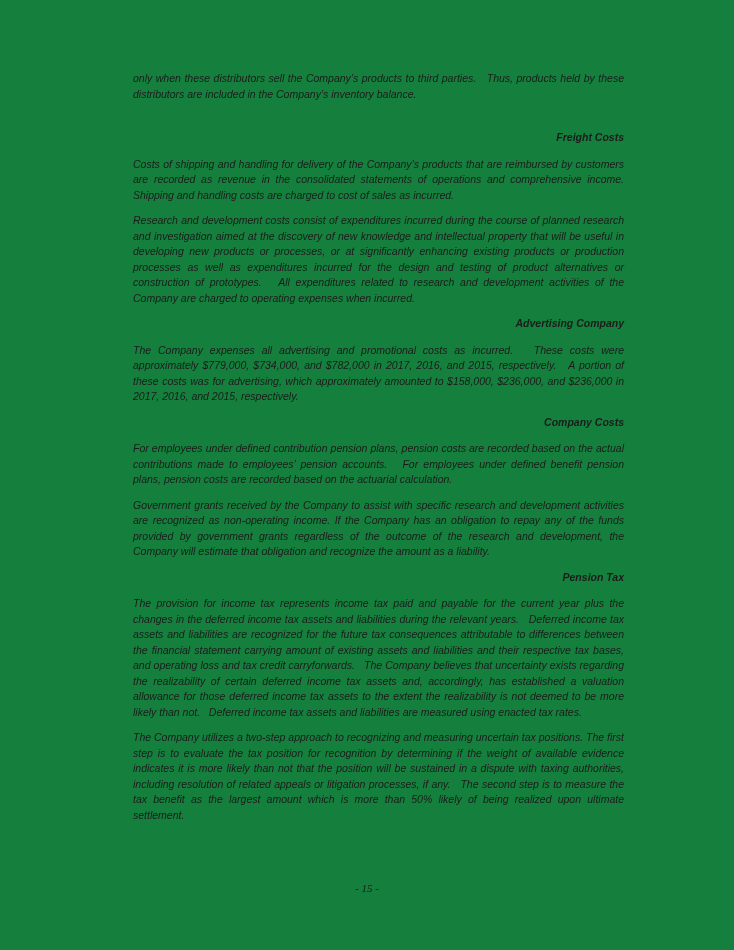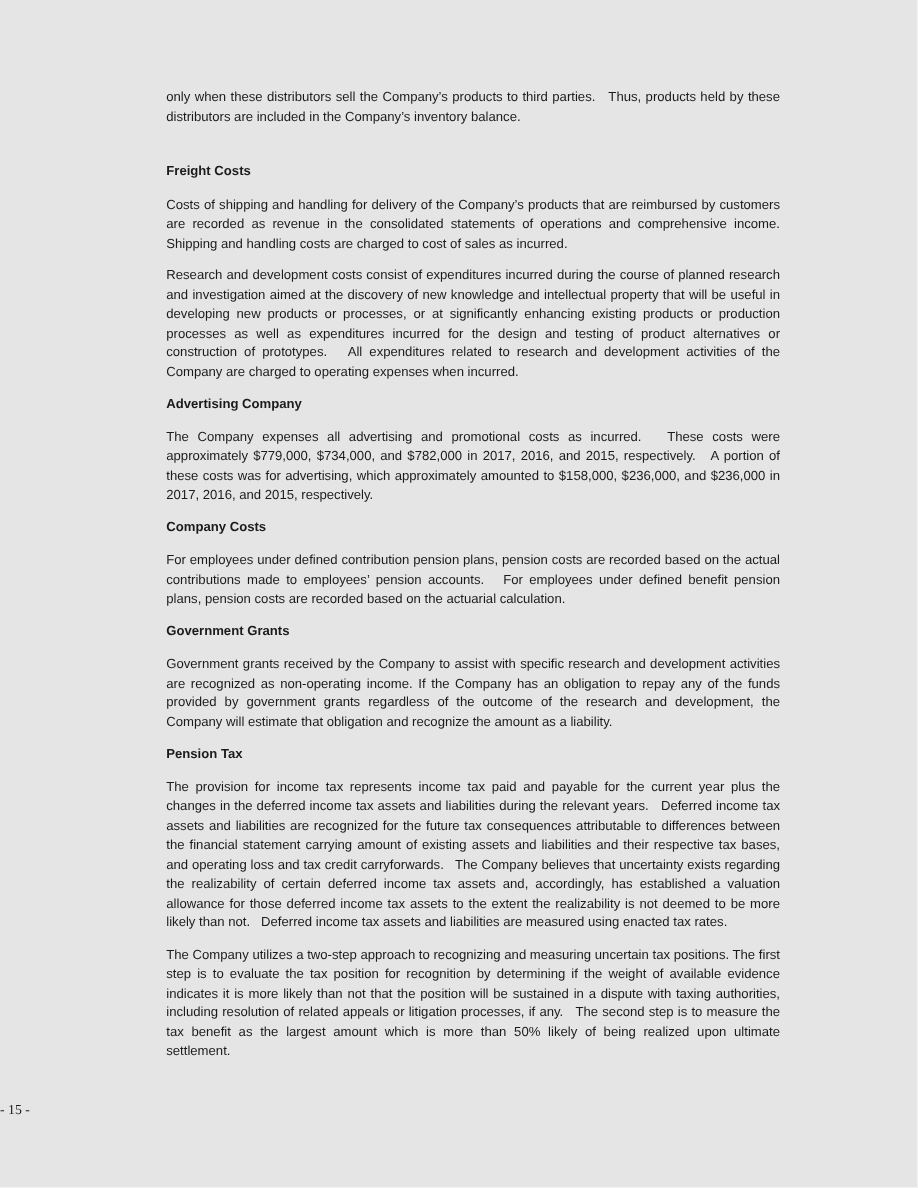--- a/index.html
+++ b/index.html
@@ -4,53 +4,54 @@
 <style>
   html, body {
     margin: 0;
     padding: 0;
     background: #ffffff;
   }
   .page {
     position: relative;
     width: 734px;
     height: 950px;
-    background: #e5e5e5;
+    background: #15803d;
     overflow: hidden;
     font-family: "Liberation Sans", "DejaVu Sans", sans-serif;
+    font-style: italic;
   }
   .content {
     position: absolute;
     left: 133px;
     top: 71px;
     width: 491px;
     color: #1b1b1b;
     font-size: 10.5px;
     line-height: 15.5px;
     text-align: justify;
   }
   .para {
     margin: 0 0 10px 0;
   }
   .heading {
     font-weight: bold;
     font-size: 10.5px;
     line-height: 15.5px;
     margin: 10px 0 11px 0;
-    text-align: left;
+    text-align: right;
   }
   .gap-before {
     margin-top: 28px;
   }
   .footer {
     position: absolute;
     top: 882px;
     left: 0;
     width: 734px;
-    text-align: left;
+    text-align: center;
     font-family: "Liberation Serif", "DejaVu Serif", serif;
     font-size: 11px;
     color: #1b1b1b;
   }
 </style>
 </head>
 <body>
 
 <div class="page">
   <div class="content">
@@ -61,21 +62,20 @@
     <p class="para">Costs of shipping and handling for delivery of the Company’s products that are reimbursed by customers are recorded as revenue in the consolidated statements of operations and comprehensive income. Shipping and handling costs are charged to cost of sales as incurred.</p>
 
     <p class="para">Research and development costs consist of expenditures incurred during the course of planned research and investigation aimed at the discovery of new knowledge and intellectual property that will be useful in developing new products or processes, or at significantly enhancing existing products or production processes as well as expenditures incurred for the design and testing of product alternatives or construction of prototypes.&nbsp;&nbsp; All expenditures related to research and development activities of the Company are charged to operating expenses when incurred.</p>
 
     <h2 class="heading">Advertising Company</h2>
     <p class="para">The Company expenses all advertising and promotional costs as incurred.&nbsp;&nbsp; These costs were approximately $779,000, $734,000, and $782,000 in 2017, 2016, and 2015, respectively.&nbsp;&nbsp; A portion of these costs was for advertising, which approximately amounted to $158,000, $236,000, and $236,000 in 2017, 2016, and 2015, respectively.</p>
 
     <h2 class="heading">Company Costs</h2>
     <p class="para">For employees under defined contribution pension plans, pension costs are recorded based on the actual contributions made to employees’ pension accounts.&nbsp;&nbsp; For employees under defined benefit pension plans, pension costs are recorded based on the actuarial calculation.</p>
 
-    <h2 class="heading">Government Grants</h2>
     <p class="para">Government grants received by the Company to assist with specific research and development activities are recognized as non-operating income. If the Company has an obligation to repay any of the funds provided by government grants regardless of the outcome of the research and development, the Company will estimate that obligation and recognize the amount as a liability.</p>
 
     <h2 class="heading">Pension Tax</h2>
     <p class="para">The provision for income tax represents income tax paid and payable for the current year plus the changes in the deferred income tax assets and liabilities during the relevant years.&nbsp;&nbsp; Deferred income tax assets and liabilities are recognized for the future tax consequences attributable to differences between the financial statement carrying amount of existing assets and liabilities and their respective tax bases, and operating loss and tax credit carryforwards.&nbsp;&nbsp; The Company believes that uncertainty exists regarding the realizability of certain deferred income tax assets and, accordingly, has established a valuation allowance for those deferred income tax assets to the extent the realizability is not deemed to be more likely than not.&nbsp;&nbsp; Deferred income tax assets and liabilities are measured using enacted tax rates.</p>
     <p class="para">The Company utilizes a two-step approach to recognizing and measuring uncertain tax positions. The first step is to evaluate the tax position for recognition by determining if the weight of available evidence indicates it is more likely than not that the position will be sustained in a dispute with taxing authorities, including resolution of related appeals or litigation processes, if any.&nbsp;&nbsp; The second step is to measure the tax benefit as the largest amount which is more than 50% likely of being realized upon ultimate settlement.</p>
 
   </div>
 
   <div class="footer">- 15 -</div>
 </div>

